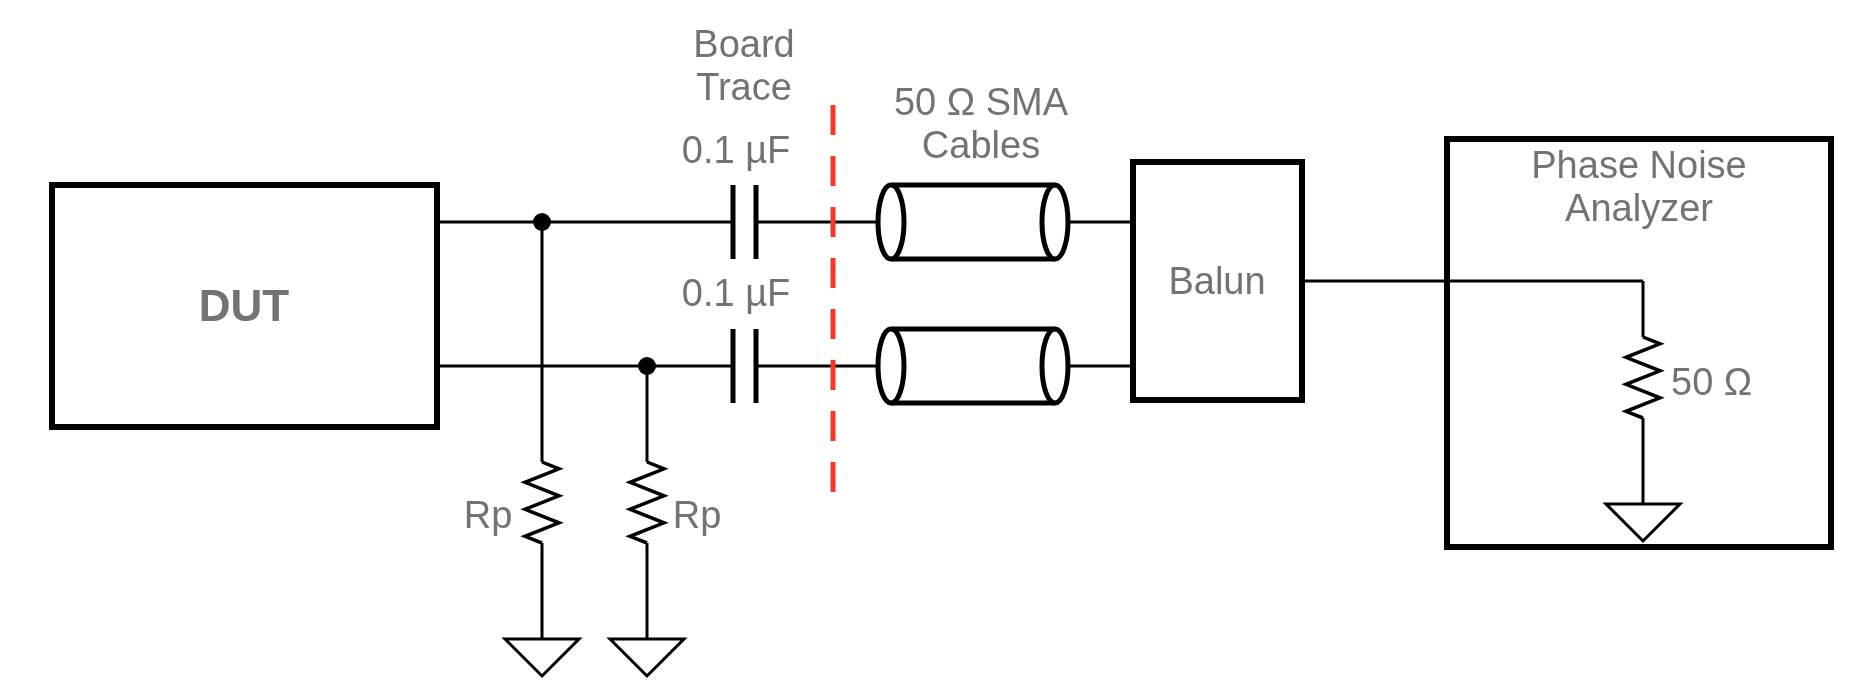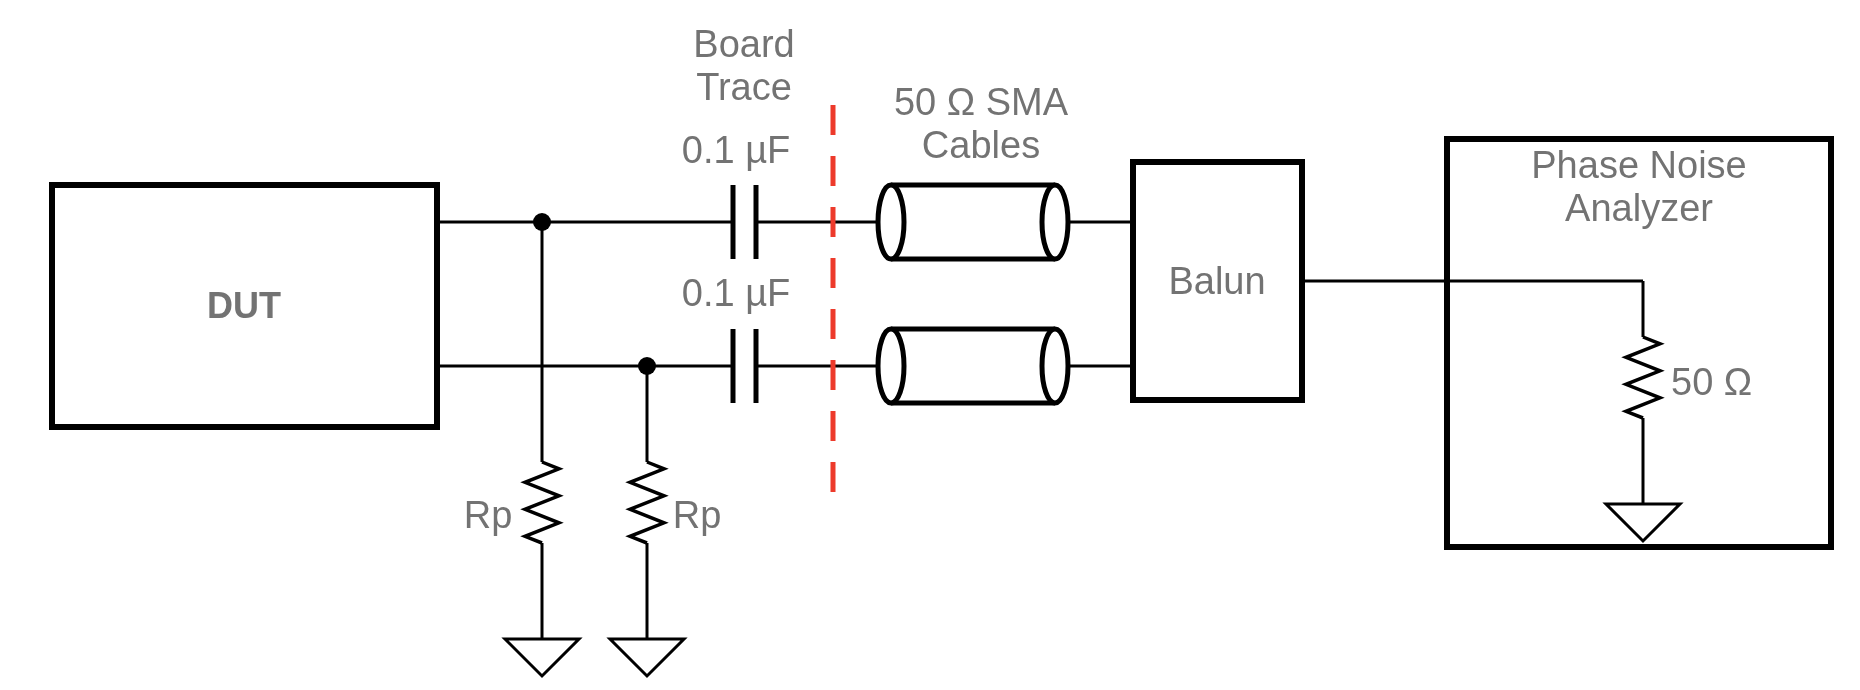--- a/index.html
+++ b/index.html
@@ -30,21 +30,21 @@
     transform: translate(-50%, -50%);
   }
   .lbl.wrap {
     white-space: normal;
   }
   .lbl.red {
     color: #737373;
   }
   .lbl.bold {
     font-weight: bold;
-    font-size: 36px;
+    font-size: 44px;
     line-height: 48px;
   }
   .lbl.left-anchor {
     transform: translate(0, -50%);
     text-align: right;
   }
 </style>
 </head>
 <body>
 

